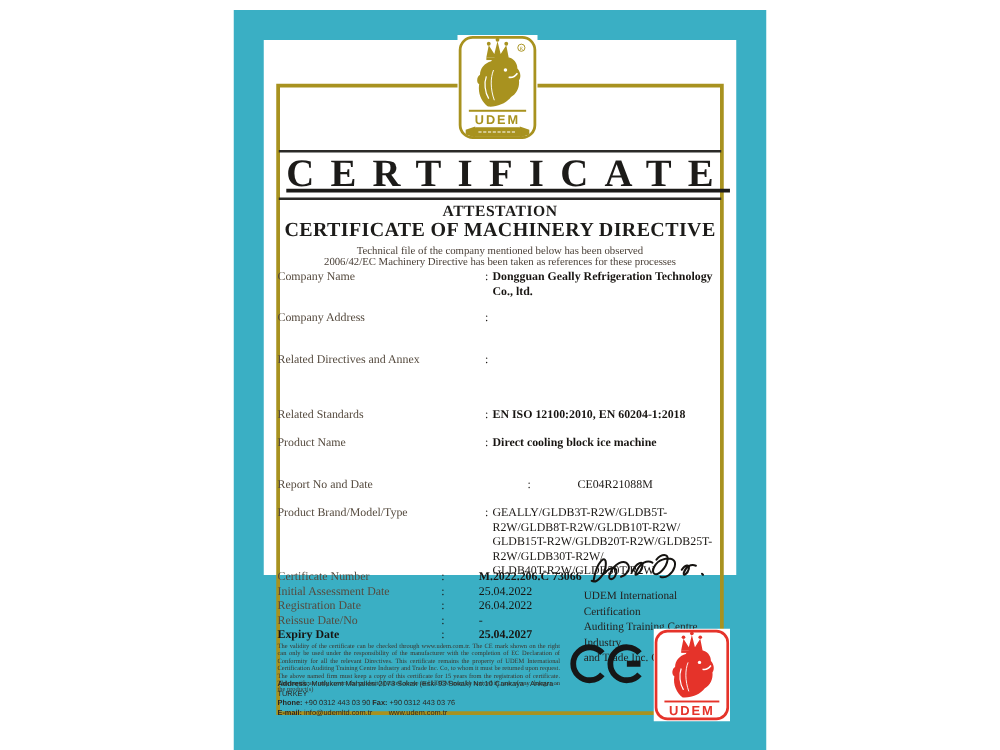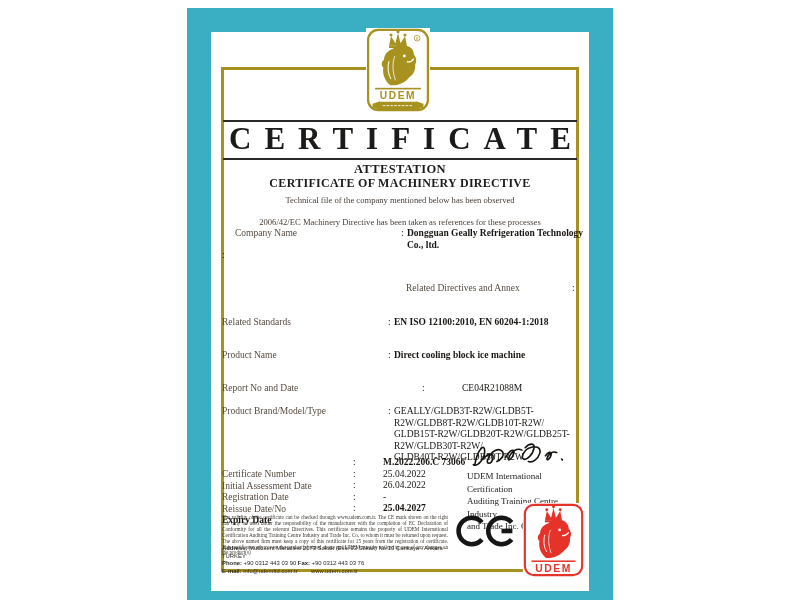--- a/index.html
+++ b/index.html
@@ -1,60 +1,60 @@
 <!DOCTYPE html>
 <html><head>
 <meta charset="utf-8">
 <style>
   html,body{margin:0;padding:0;background:#ffffff;}
   #canvas{position:relative;width:800px;height:600px;background:#ffffff;overflow:hidden;
           font-family:"Liberation Serif", serif;color:#181512;}
 
   
   .teal-frame{position:absolute;left:187px;top:8px;width:426px;height:592px;background:#3aafc4;}
-  .page{position:absolute;left:211px;top:32px;width:378px;height:559px;background:#ffffff;}
+  .page{position:absolute;left:211px;top:32px;width:378px;height:428px;background:#ffffff;}
 
   
   .gold-border{position:absolute;left:10px;top:35px;width:358px;height:505px;
                border:3px solid #a8921f;box-sizing:border-box;}
 
   
   .logo-gold{position:absolute;left:155px;top:-4px;width:64px;height:84px;background:#fff;
              color:#a8921f;z-index:3;}
   .logo-red{position:absolute;left:312px;top:471px;width:61px;height:74px;background:#fff;
             color:#e5332a;z-index:3;}
   .logo-svg{width:100%;height:100%;display:block;}
   .logo-brand-text{font-family:"Liberation Sans", sans-serif;font-weight:bold;}
 
   
   .rule{position:absolute;left:12px;width:354px;height:2px;background:#2b2a28;}
   .rule-top{top:88px;}
   .rule-bottom{top:126px;}
   .cert-title{position:absolute;left:0;top:89px;width:100%;text-align:center;
               font-size:31px;font-weight:bold;letter-spacing:13px;padding-left:13px;
-              box-sizing:border-box;color:#1c1b19;white-space:nowrap;}
+              box-sizing:border-box;color:#1c1b19;white-space:nowrap;text-decoration:underline;}
   .attestation{position:absolute;left:0;top:130px;width:100%;text-align:center;
                font-size:12.5px;font-weight:bold;letter-spacing:.4px;color:#1c1b19;}
   .subtitle{position:absolute;left:0;top:144px;width:100%;text-align:center;
-            font-size:12px;font-weight:bold;letter-spacing:.3px;color:#1c1b19;}
+            font-size:16px;font-weight:bold;letter-spacing:.3px;color:#1c1b19;}
   .note{position:absolute;left:0;width:100%;text-align:center;font-size:8.6px;color:#4a4038;}
-  .note1{top:163px;} .note2{top:172px;margin-top:13px;}
+  .note1{top:163px;} .note2{top:172px;}
 
   
   .fields{position:absolute;left:11px;top:184px;width:356px;}
   .frow{position:absolute;left:0;width:100%;display:flex;font-size:9.5px;line-height:11.5px;}
   .flabel{width:166px;flex:0 0 166px;color:#554a3e;}
   .fcolon{width:6px;flex:0 0 6px;color:#181512;}
   .fvalue{flex:1;color:#181512;}
   .bold{font-weight:bold;}
 
   
   .details{position:absolute;left:11px;top:425px;width:250px;}
   .drow{display:flex;height:11.5px;font-size:9.5px;line-height:11px;}
-  .dlabel{width:131px;flex:0 0 131px;color:#554a3e;margin-top:12px;}
+  .dlabel{width:131px;flex:0 0 131px;color:#554a3e;}
   .dcolon{width:6px;flex:0 0 6px;}
   .dvalue{flex:1;margin-left:24px;}
 
   .fine-print{position:absolute;left:11px;top:483px;width:226px;font-size:5.15px;
               line-height:5.9px;text-align:justify;color:#3b362f;}
 
   .footer{position:absolute;left:11px;top:513px;width:230px;font-size:5.9px;
           line-height:7.6px;color:#2b2824;font-family:"Liberation Sans", sans-serif;}
   .footer .lbl{font-weight:bold;}
   .footer .gap{display:inline-block;width:10px;}
@@ -100,33 +100,34 @@
 
     <div class="rule rule-top"></div>
     <div class="cert-title">CERTIFICATE</div>
     <div class="rule rule-bottom"></div>
     <div class="attestation">ATTESTATION</div>
     <div class="subtitle">CERTIFICATE OF MACHINERY DIRECTIVE</div>
     <div class="note note1">Technical file of the company mentioned below has been observed</div>
     <div class="note note2">2006/42/EC Machinery Directive has been taken as references for these processes</div>
 
     <div class="fields">
-      <div class="frow" style="top:12px;padding-left:13px;">
+      <div class="frow" style="top:1px;">
         <span class="flabel">Company Name</span>
         <span class="fcolon">:</span>
         <span class="fvalue bold">Dongguan Geally Refrigeration Technology Co., ltd.</span>
       </div>
       <div class="frow" style="top:34px;">
-        <span class="fcolon">:</span>
-      </div>
-      <div class="frow" style="top:67px;justify-content:flex-end;">
+        <span class="flabel">Company Address</span>
+        <span class="fcolon">:</span>
+      </div>
+      <div class="frow" style="top:67px;">
         <span class="flabel">Related Directives and Annex</span>
         <span class="fcolon">:</span>
       </div>
-      <div class="frow" style="top:101px;align-items:flex-end;">
+      <div class="frow" style="top:111px;align-items:flex-end;">
         <span class="flabel">Related Standards</span>
         <span class="fcolon">:</span>
         <span class="fvalue bold">EN ISO 12100:2010, EN 60204-1:2018</span>
       </div>
       <div class="frow" style="top:134px;">
         <span class="flabel">Product Name</span>
         <span class="fcolon">:</span>
         <span class="fvalue bold">Direct cooling block ice machine</span>
       </div>
       <div class="frow" style="top:167px;gap:34px;">

